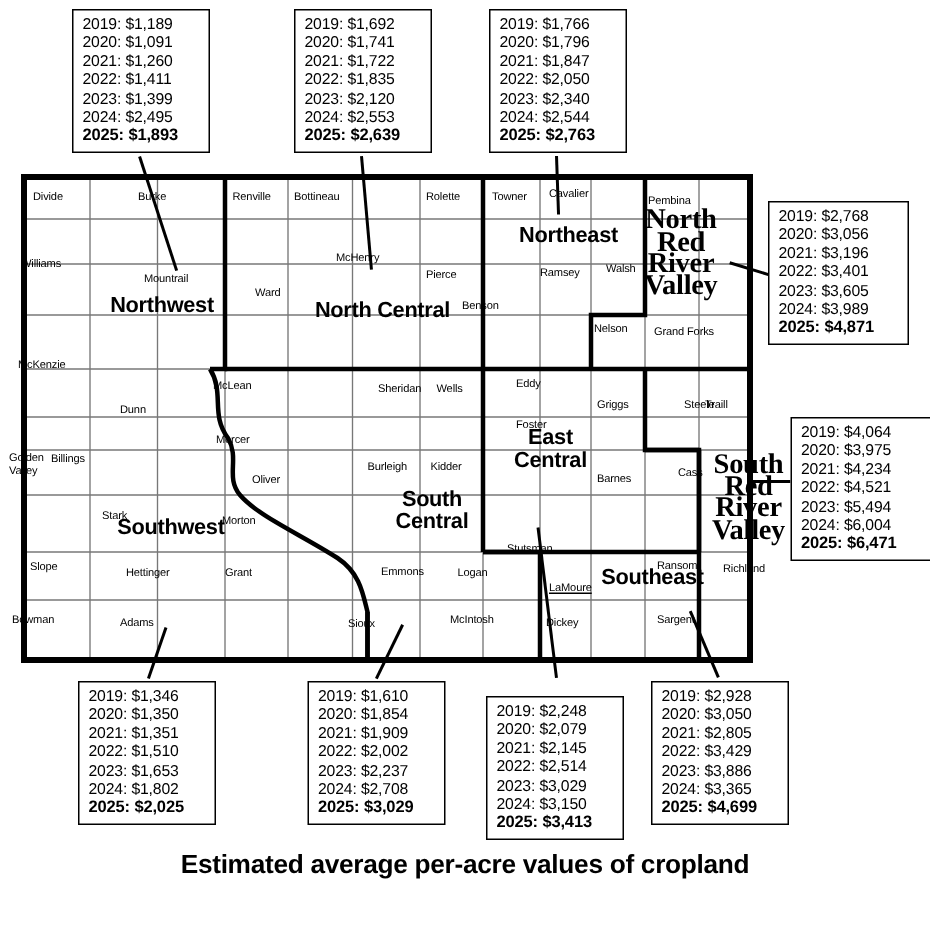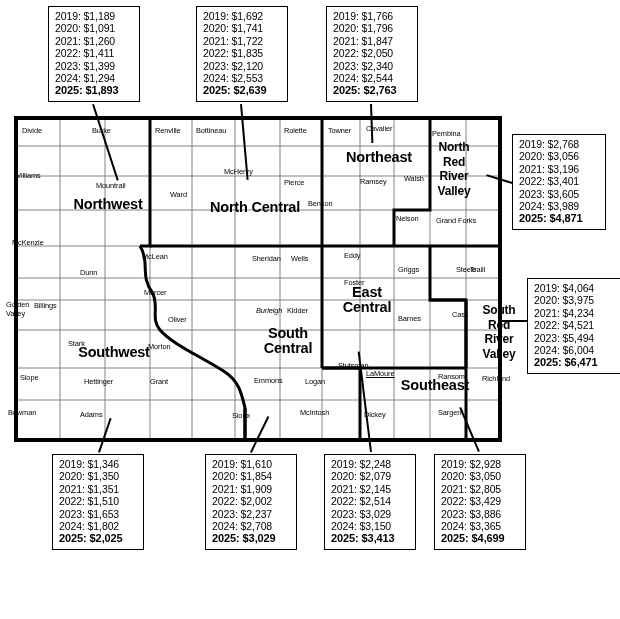--- a/index.html
+++ b/index.html
@@ -63,21 +63,21 @@
   
   .region-label {
     position: absolute;
     font-weight: bold;
     text-align: center;
     z-index: 30;
     line-height: 15px;
     letter-spacing: -0.2px;
   }
   .region-label.big { font-size: 14.5px; }
-  .region-label.valley { font-size: 12px; line-height: 14.5px; }
+  .region-label.valley { font-size: 19px; line-height: 14.5px; font-family: Liberation Serif, serif; }
 
   
   .county {
     position: absolute;
     font-size: 7.4px;
     z-index: 25;
     white-space: nowrap;
     letter-spacing: -0.1px;
   }
 
@@ -266,21 +266,21 @@
       <div class="county" style="left: 144px; top: 288px;">
         <div>Mercer</div>
       </div>
       <div class="county" style="left: 6px; top: 300px;">
         <div>Golden</div>
         <div>Valley</div>
       </div>
       <div class="county" style="left: 34px; top: 301px;">
         <div>Billings</div>
       </div>
-      <div class="county" style="left: 256px; top: 306px; font-style: italic;">
+      <div class="county" style="left: 245px; top: 306px;">
         <div>Burleigh</div>
       </div>
       <div class="county" style="left: 287px; top: 306px;">
         <div>Kidder</div>
       </div>
       <div class="county" style="left: 398px; top: 314px;">
         <div>Barnes</div>
       </div>
       <div class="county" style="left: 452px; top: 310px;">
         <div>Cass</div>
@@ -305,21 +305,21 @@
       </div>
       <div class="county" style="left: 254px; top: 376px;">
         <div>Emmons</div>
       </div>
       <div class="county" style="left: 305px; top: 377px;">
         <div>Logan</div>
       </div>
       <div class="county" style="left: 338px; top: 361px;">
         <div>Stutsman</div>
       </div>
-      <div class="county" style="left: 366px; top: 369px; text-decoration: underline;">
+      <div class="county" style="left: 366px; top: 387px; text-decoration: underline;">
         <div>LaMoure</div>
       </div>
       <div class="county" style="left: 438px; top: 372px;">
         <div>Ransom</div>
       </div>
       <div class="county" style="left: 482px; top: 374px;">
         <div>Richland</div>
       </div>
       <div class="county" style="left: 8px; top: 408px;">
         <div>Bowman</div>
@@ -377,21 +377,21 @@
         <div>Valley</div>
       </div>
     </div>
   <div id="callouts-layer">
       <div class="callout" style="left: 48px; top: 6px; width: 92px;">
         <div class="row">2019: $1,189</div>
         <div class="row">2020: $1,091</div>
         <div class="row">2021: $1,260</div>
         <div class="row">2022: $1,411</div>
         <div class="row">2023: $1,399</div>
-        <div class="row">2024: $1,294</div>
+        <div class="row">2024: $2,495</div>
         <div class="row last">2025: $1,893</div>
       </div>
       <div class="callout" style="left: 196px; top: 6px; width: 92px;">
         <div class="row">2019: $1,692</div>
         <div class="row">2020: $1,741</div>
         <div class="row">2021: $1,722</div>
         <div class="row">2022: $1,835</div>
         <div class="row">2023: $2,120</div>
         <div class="row">2024: $2,553</div>
         <div class="row last">2025: $2,639</div>
@@ -434,36 +434,37 @@
       </div>
       <div class="callout" style="left: 205px; top: 454px; width: 92px;">
         <div class="row">2019: $1,610</div>
         <div class="row">2020: $1,854</div>
         <div class="row">2021: $1,909</div>
         <div class="row">2022: $2,002</div>
         <div class="row">2023: $2,237</div>
         <div class="row">2024: $2,708</div>
         <div class="row last">2025: $3,029</div>
       </div>
-      <div class="callout" style="left: 324px; top: 454px; width: 92px;">
+      <div class="callout" style="left: 324px; top: 464px; width: 92px;">
         <div class="row">2019: $2,248</div>
         <div class="row">2020: $2,079</div>
         <div class="row">2021: $2,145</div>
         <div class="row">2022: $2,514</div>
         <div class="row">2023: $3,029</div>
         <div class="row">2024: $3,150</div>
         <div class="row last">2025: $3,413</div>
       </div>
       <div class="callout" style="left: 434px; top: 454px; width: 92px;">
         <div class="row">2019: $2,928</div>
         <div class="row">2020: $3,050</div>
         <div class="row">2021: $2,805</div>
         <div class="row">2022: $3,429</div>
         <div class="row">2023: $3,886</div>
         <div class="row">2024: $3,365</div>
         <div class="row last">2025: $4,699</div>
       </div>
     </div>
 
   <div id="caption">
+    <div>Estimated average per-acre values of cropland</div>
   </div>
 
 </div>
 
 </body></html>

